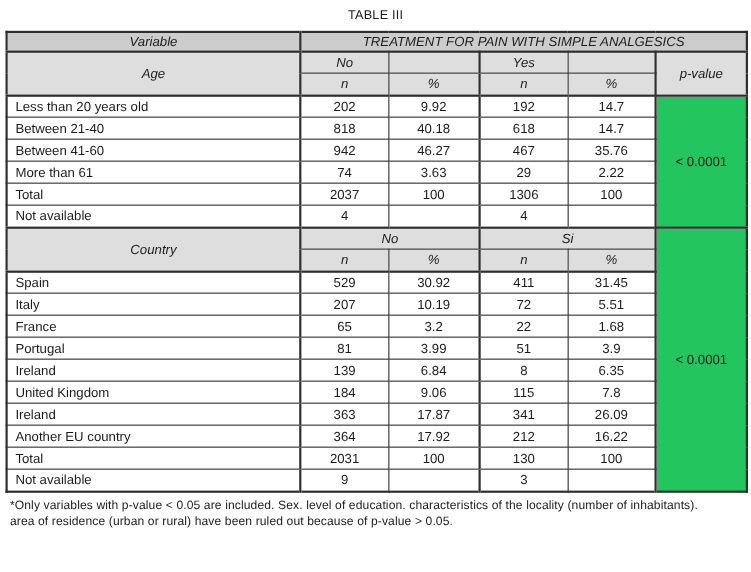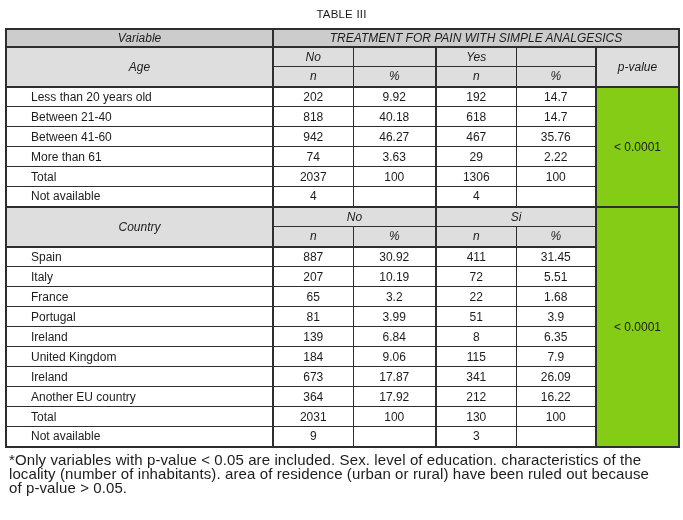--- a/index.html
+++ b/index.html
@@ -25,29 +25,29 @@
     height: 20px;
     padding: 0 2px;
     text-align: center;
     vertical-align: middle;
     white-space: nowrap;
     overflow: hidden;
     box-sizing: border-box;
   }
   td.hdr { background: #dedede; font-style: italic; }
   td.hdr-top { background: #cccccc; font-style: italic; }
-  td.label { text-align: left; padding-left: 24px; }
-  td.pcell { background: #84cc16; }
+  td.label { text-align: left; padding-left: 7px; }
+  td.pcell { background: #22c55e; }
   .bl2 { border-left-width: 2px; }
   .bb2 { border-bottom-width: 2px; text-align: center; }
   tr.r1 td { height: 18px; }
   tr.hrow td { height: 20px; }
 
   .footnote {
-    font-size: 15px;
+    font-size: 11px;
     line-height: 14px;
     margin: 5px 0 0 4px;
     max-width: 648px;
     letter-spacing: 0.1px;
   }
 </style>
 </head>
 <body>
 
 <div class="page">
@@ -139,21 +139,21 @@
     </tr>
     <tr class="hrow">
       <td class="hdr bl2 bb2">n</td>
       <td class="hdr bb2">%</td>
       <td class="hdr bl2 bb2">n</td>
       <td class="hdr bb2">%</td>
     </tr>
 
     <tr>
       <td class="label">Spain</td>
-      <td class="bl2">887</td>
+      <td class="bl2">529</td>
       <td>30.92</td>
       <td class="bl2">411</td>
       <td>31.45</td>
     </tr>
     <tr>
       <td class="label">Italy</td>
       <td class="bl2">207</td>
       <td>10.19</td>
       <td class="bl2">72</td>
       <td>5.51</td>
@@ -177,25 +177,25 @@
       <td class="bl2">139</td>
       <td>6.84</td>
       <td class="bl2">8</td>
       <td>6.35</td>
     </tr>
     <tr>
       <td class="label">United Kingdom</td>
       <td class="bl2">184</td>
       <td>9.06</td>
       <td class="bl2">115</td>
-      <td>7.9</td>
+      <td>7.8</td>
     </tr>
     <tr>
       <td class="label">Ireland</td>
-      <td class="bl2">673</td>
+      <td class="bl2">363</td>
       <td>17.87</td>
       <td class="bl2">341</td>
       <td>26.09</td>
     </tr>
     <tr>
       <td class="label">Another EU country</td>
       <td class="bl2">364</td>
       <td>17.92</td>
       <td class="bl2">212</td>
       <td>16.22</td>

